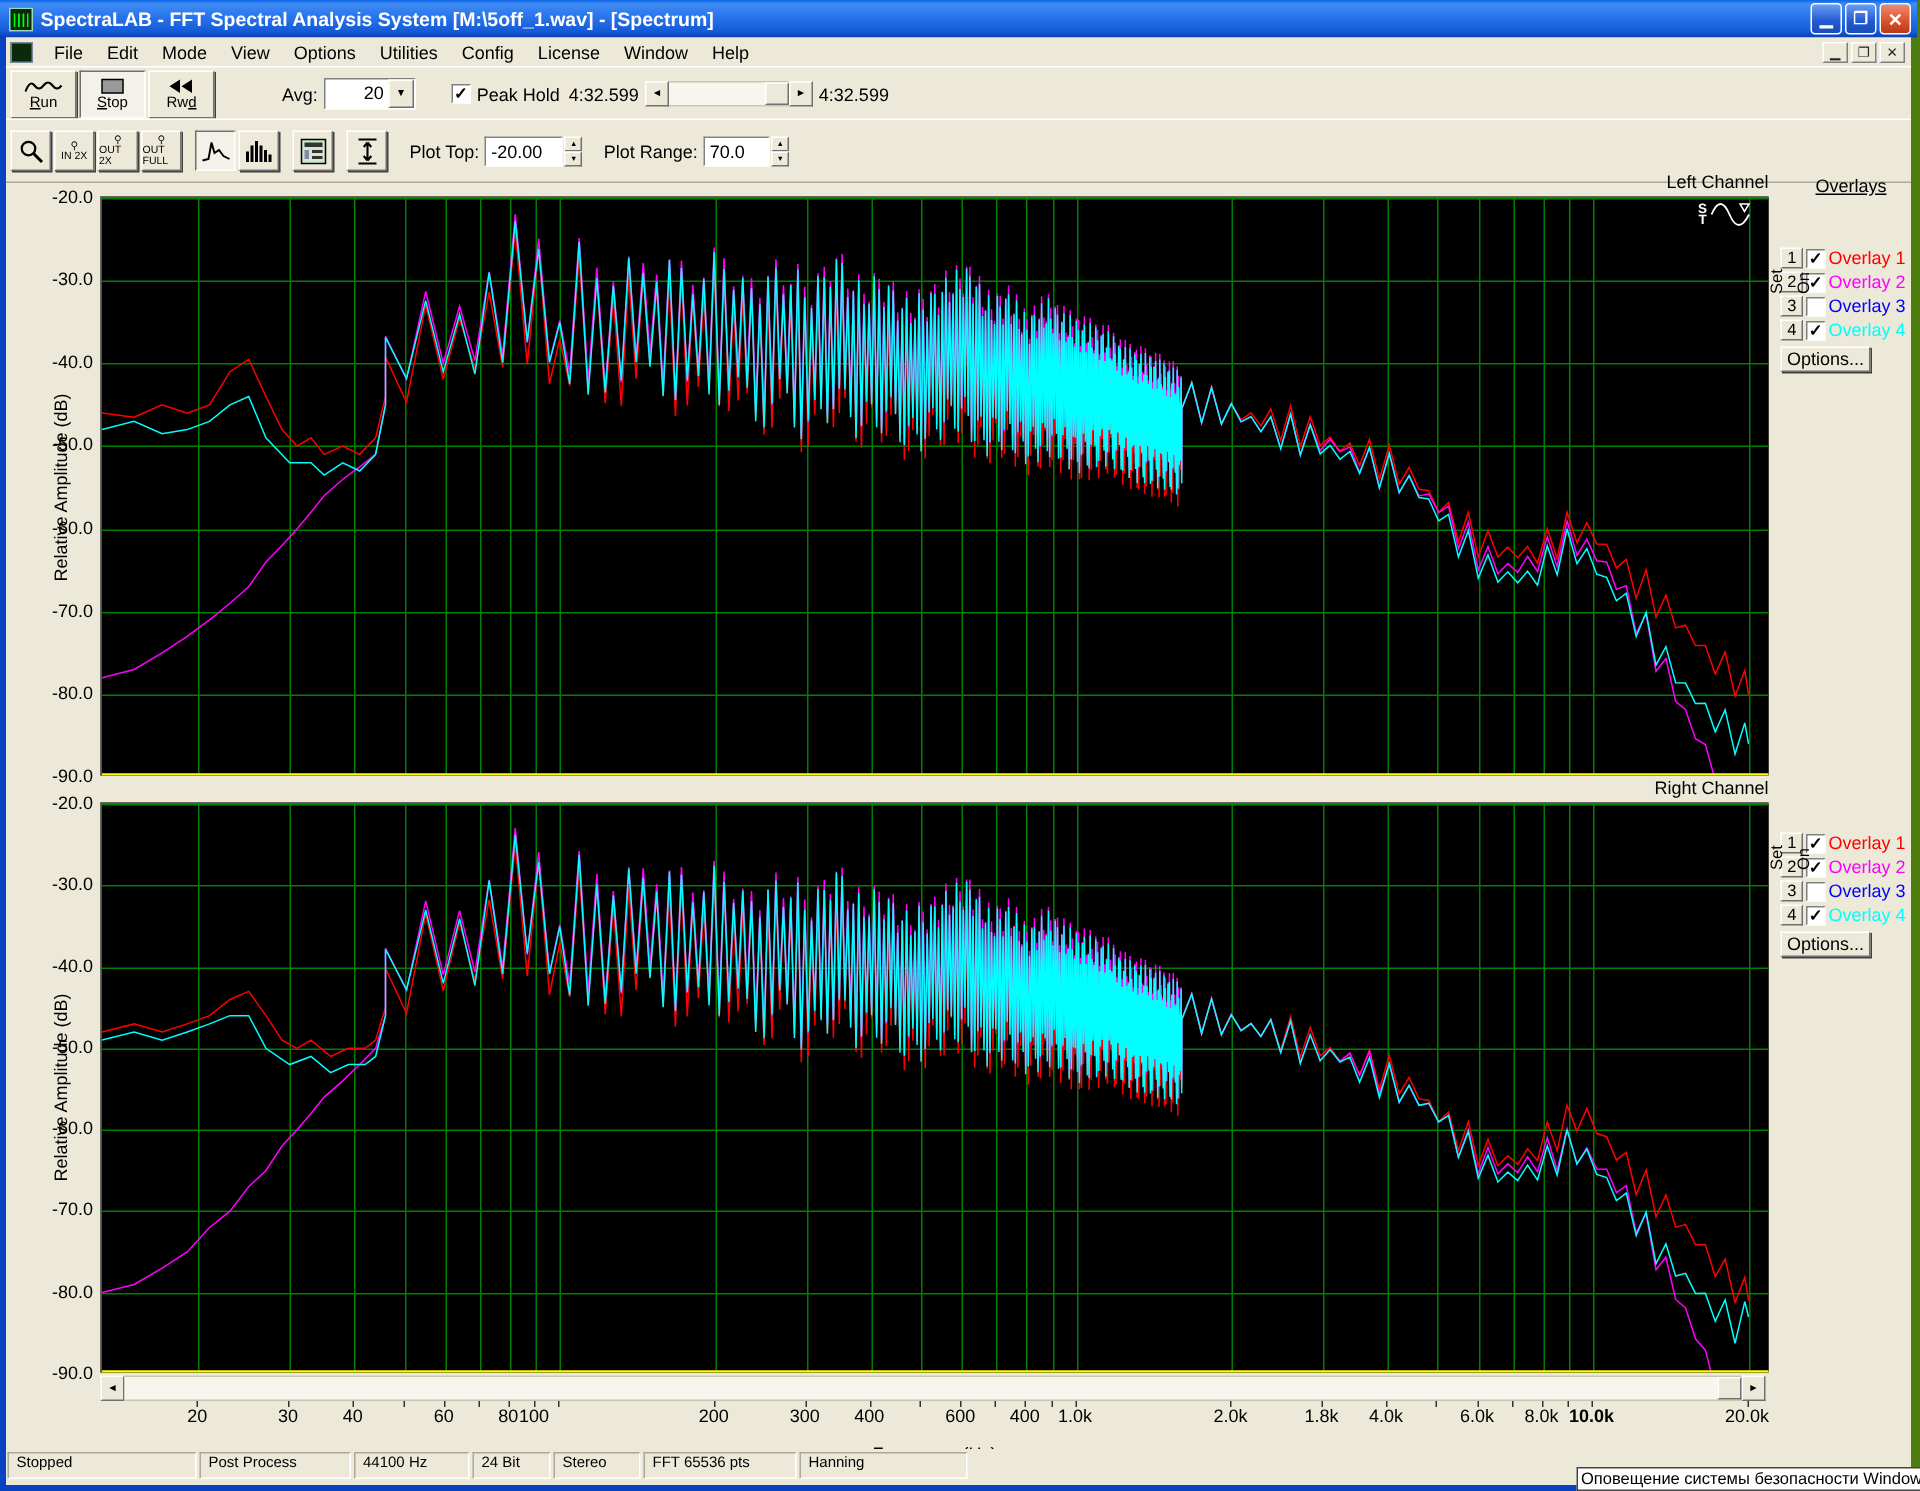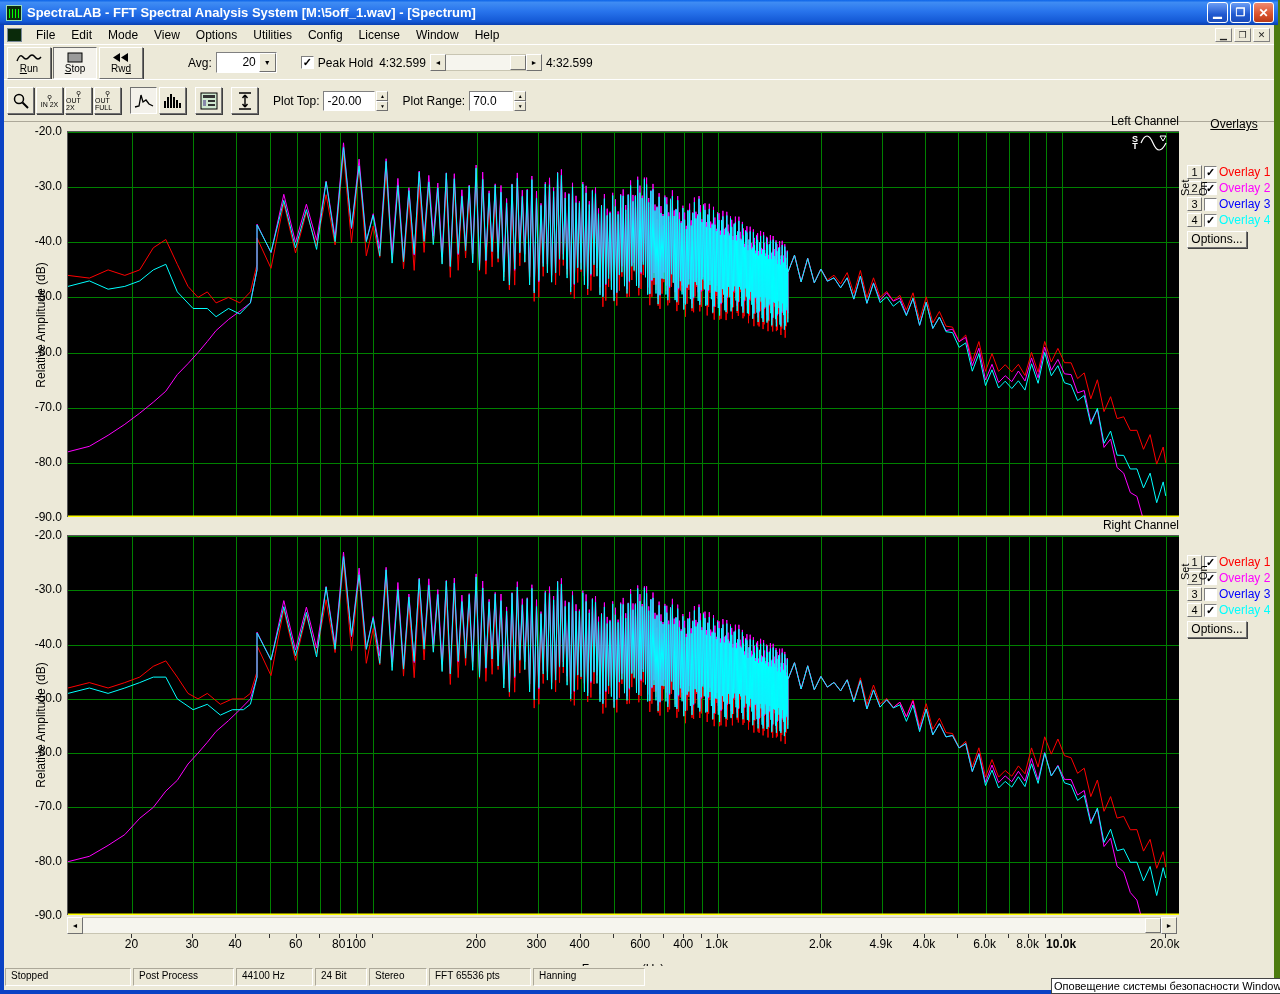--- a/index.html
+++ b/index.html
@@ -398,21 +398,21 @@
       <div class="xtick" style="left: 291.776px; top: 937px;">60</div>
       <div class="xtick" style="left: 334.809px; top: 937px;">80</div>
       <div class="xtick" style="left: 352px; top: 937px;">100</div>
       <div class="xtick" style="left: 471.874px; top: 937px;">200</div>
       <div class="xtick" style="left: 532.526px; top: 937px;">300</div>
       <div class="xtick" style="left: 575.559px; top: 937px;">400</div>
       <div class="xtick" style="left: 636.211px; top: 937px;">600</div>
       <div class="xtick" style="left: 679.244px; top: 937px;">400</div>
       <div class="xtick" style="left: 712.623px; top: 937px;">1.0k</div>
       <div class="xtick" style="left: 816.308px; top: 937px;">2.0k</div>
-      <div class="xtick" style="left: 876.96px; top: 937px;">4.9k</div>
+      <div class="xtick" style="left: 876.96px; top: 937px;">1.8k</div>
       <div class="xtick" style="left: 919.993px; top: 937px;">4.0k</div>
       <div class="xtick" style="left: 980.645px; top: 937px;">6.0k</div>
       <div class="xtick" style="left: 1023.68px; top: 937px;">8.0k</div>
       <div class="xtick" style="left: 1057.06px; top: 937px; font-weight: bold;">10.0k</div>
       <div class="xtick" style="left: 1160.74px; top: 937px;">20.0k</div>
     </div>
   <div class="xlabel" style="top:949px">Frequency (Hz)</div>
   <div class="ovl-panel" style="top:528px">
     <div style="position:relative; height:26px">
       <span class="vert" style="left:4px; bottom:-26px; position:absolute">Set</span>

